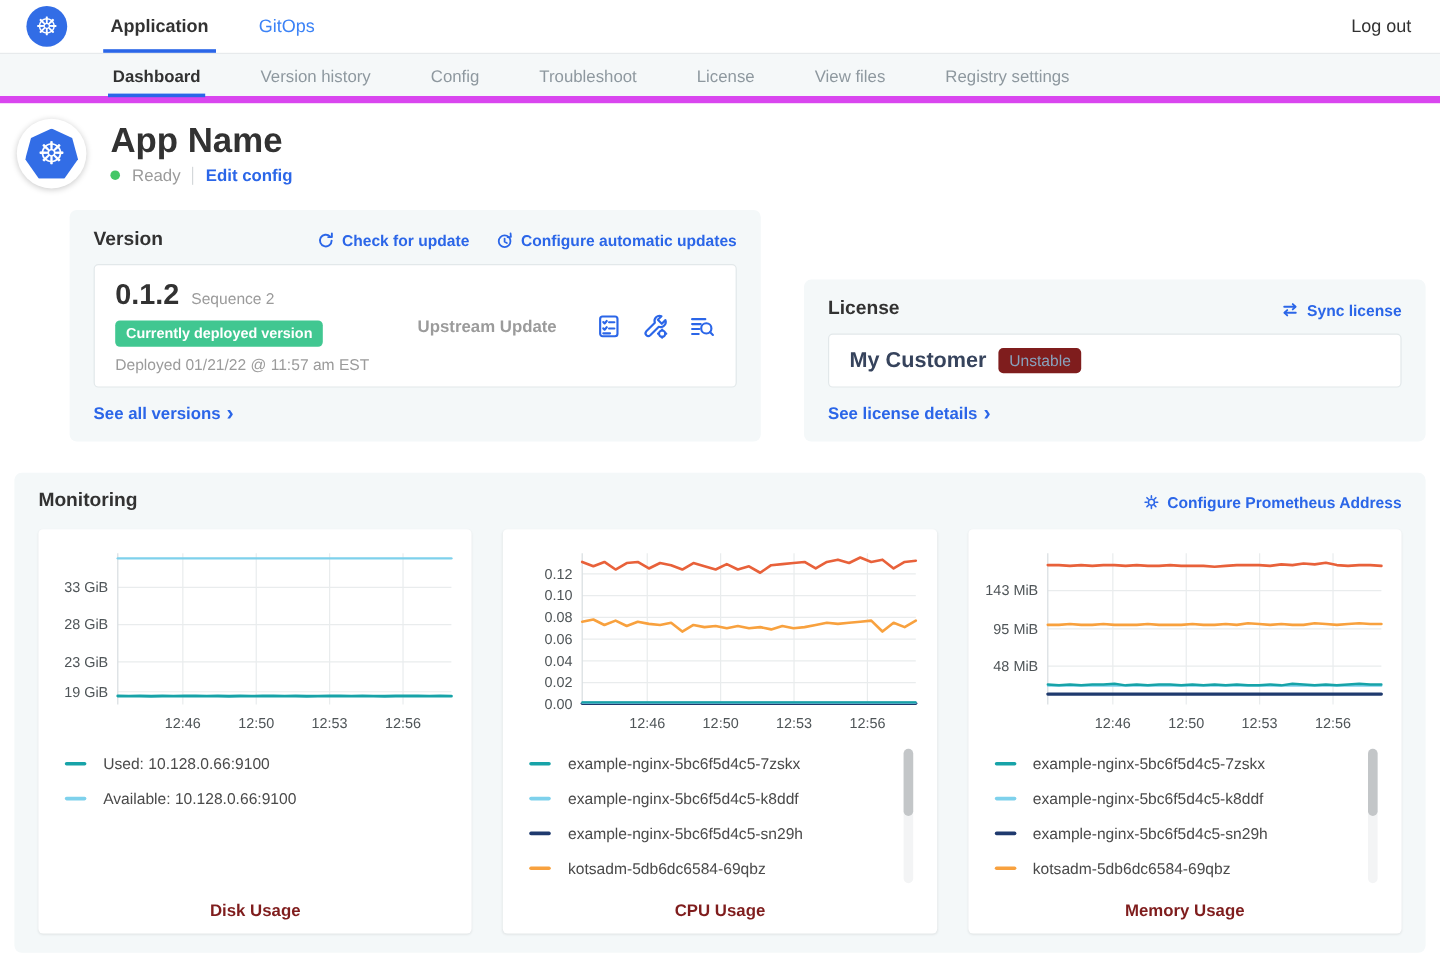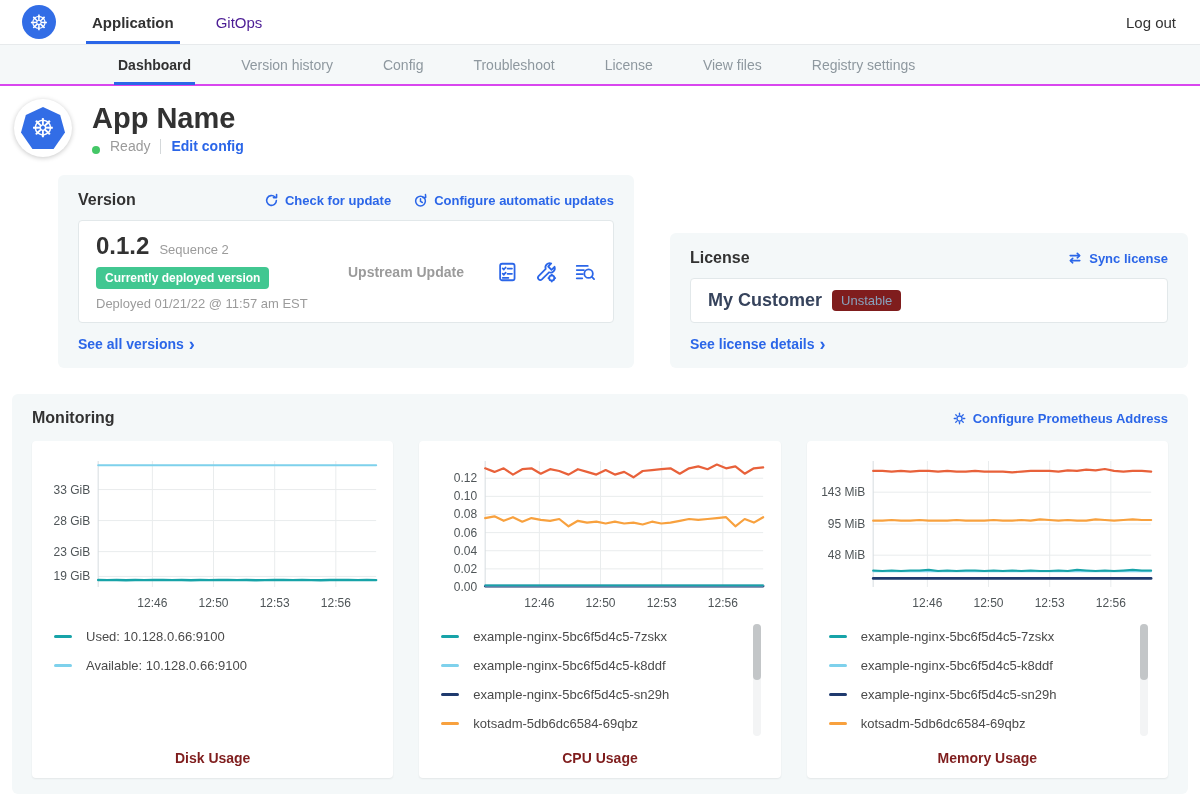--- a/index.html
+++ b/index.html
@@ -11,49 +11,49 @@
   a { text-decoration:none; cursor:pointer; }
 
   
   .topnav { height:45px; display:flex; align-items:center; padding:0 24px 0 22px;
             border-bottom:1px solid #e7eaec; background:#fff; }
   .logo-circle { width:34px; height:34px; border-radius:50%; background:#326de6;
                  display:flex; align-items:center; justify-content:center;
                  color:#fff; font-size:21px; line-height:1; flex:0 0 auto; }
   .topnav-tabs { display:flex; height:100%; margin-left:30px; }
   .topnav-tab { display:flex; align-items:center; height:100%; padding:0 6px;
-                margin-right:30px; font-size:15px; color:#4c1d95; position:relative; cursor:pointer; }
+                margin-right:30px; font-size:15px; color:#3b82f6; position:relative; cursor:pointer; }
   .topnav-tab.active { color:#323232; font-weight:bold; }
   .topnav-tab.active::after { content:""; position:absolute; left:0; right:0; bottom:0;
                 height:3px; background:#2b66e8; }
   .topnav-right { margin-left:auto; display:flex; align-items:center; gap:20px; }
   .add-app-btn { border:1px solid #2b66e8; color:#2b66e8; background:#fff; font-weight:bold;
                  font-size:13px; padding:8px 17px; border-radius:18px; cursor:pointer;
                  font-family:"Liberation Sans",sans-serif; }
   .logout { font-size:15px; color:#323232; cursor:pointer;text-align:right; }
 
   
-  .subnav { height:41px; background:#f5f8f9; border-bottom:2px solid #d946ef;
-            display:flex; align-items:stretch; padding-left:114px; }
+  .subnav { height:41px; background:#f5f8f9; border-bottom:6px solid #d946ef;
+            display:flex; align-items:stretch; padding-left:90px; }
   .subnav-tab { display:flex; align-items:center; padding:0 4px; margin-right:42px;
                 font-size:14px; color:#8e989f; position:relative; cursor:pointer; }
   .subnav-tab.active { color:#323232; font-weight:bold; }
   .subnav-tab.active::after { content:""; position:absolute; left:0; right:0; bottom:-1px;
                 height:3px; background:#2b66e8; }
 
   
   .app-header { display:flex; align-items:center; gap:20px; padding:13px 24px 18px 14px; }
   .app-avatar { width:58px; height:58px; border-radius:50%; background:#fff;
                 box-shadow:0 1px 5px rgba(0,0,0,.22); display:flex; align-items:center;
                 justify-content:center; flex:0 0 auto; }
   .hepta { width:44px; height:42px; background:#326de6; display:flex; align-items:center;
            justify-content:center; color:#fff; font-size:26px; line-height:1;
            clip-path:polygon(50% 0%, 89% 19%, 100% 61%, 74% 100%, 26% 100%, 0% 61%, 11% 19%); }
   .app-title { font-size:29px; font-weight:bold; color:#323232; }
-  .app-status-row { display:flex; align-items:flex-end; gap:10px; margin-top:3px; }
+  .app-status-row { display:flex; align-items:center; gap:10px; margin-top:3px; }
   .status-dot { width:8px; height:8px; border-radius:50%; background:#44c767; }
   .status-text { font-size:14px; color:#9b9b9b; }
   .vdiv { width:1px; height:15px; background:#d4d8da; }
   .link-sm { font-size:13px; font-weight:bold; color:#2b66e8; }
 
   
   .cards-row { display:flex; gap:36px; padding:0 12px; align-items:flex-end;margin-left:46px; }
   .panel { background:#f4f8f9; border-radius:6px; padding:16px 20px; }
   .panel-header { display:flex; align-items:center; justify-content:space-between; }
   .panel-title { font-size:16px; font-weight:bold; color:#323232; }

